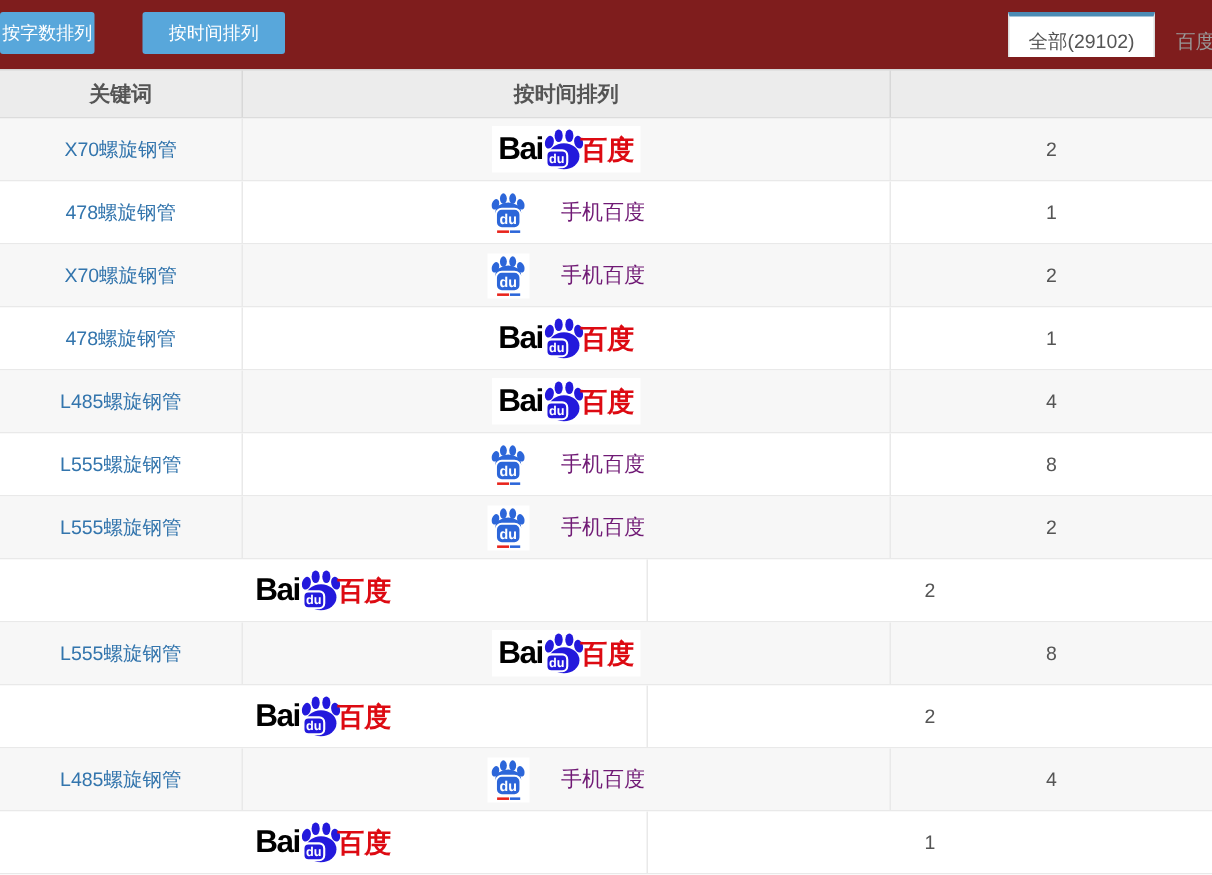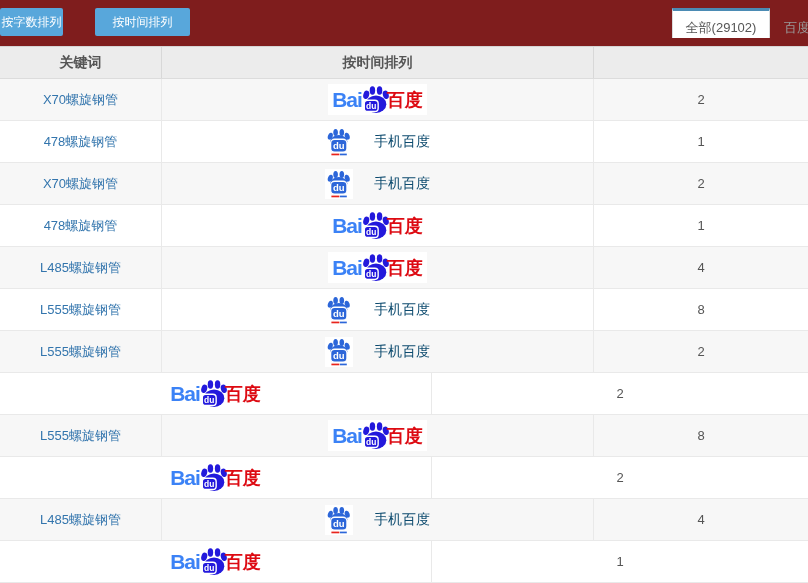--- a/index.html
+++ b/index.html
@@ -35,28 +35,28 @@
   .tr { display:flex; height:42px; border-bottom:1px solid #e9e9e9; background:#fff; }
   .tr:nth-child(odd) { background:#f7f7f7; }
   .td { display:flex; align-items:center; justify-content:center; }
   .td.col1, .td.col2 { border-right:1px solid #e9e9e9; }
   .kw { font-size:13px; color:#3375ad; text-decoration:none; cursor:pointer; }
   .rank { font-size:13px; color:#555; }
 
   
   .baidu-logo { display:inline-flex; align-items:center; background:#fff; padding:1px 4px;
     line-height:1; }
-  .baidu-logo .bai { color:#3b82f6; font-weight:bold; font-size:21px; letter-spacing:-1px; }
+  .baidu-logo .bai { color:#000000; font-weight:bold; font-size:21px; letter-spacing:-1px; }
   .baidu-logo .cn  { color:#dd0a12; font-weight:bold; font-size:18px; margin-left:-2px; }
   .baidu-logo svg  { margin:0 -2px 0 -1px; }
 
   
   .mobile-engine { display:inline-flex; align-items:center; }
   .mobile-engine .icon-box { background:#fff; padding:1px; display:inline-flex; }
-  .mobile-engine .label { font-size:14px; color:#0c4a6e; margin-left:21px; }
+  .mobile-engine .label { font-size:14px; color:#701a75; margin-left:21px; }
 </style>
 </head>
 <body>
 
 <div class="page">
 
   <div class="topbar">
     <button class="sort-btn btn1">按字数排列</button>
     <button class="sort-btn btn2">按时间排列</button>
 

